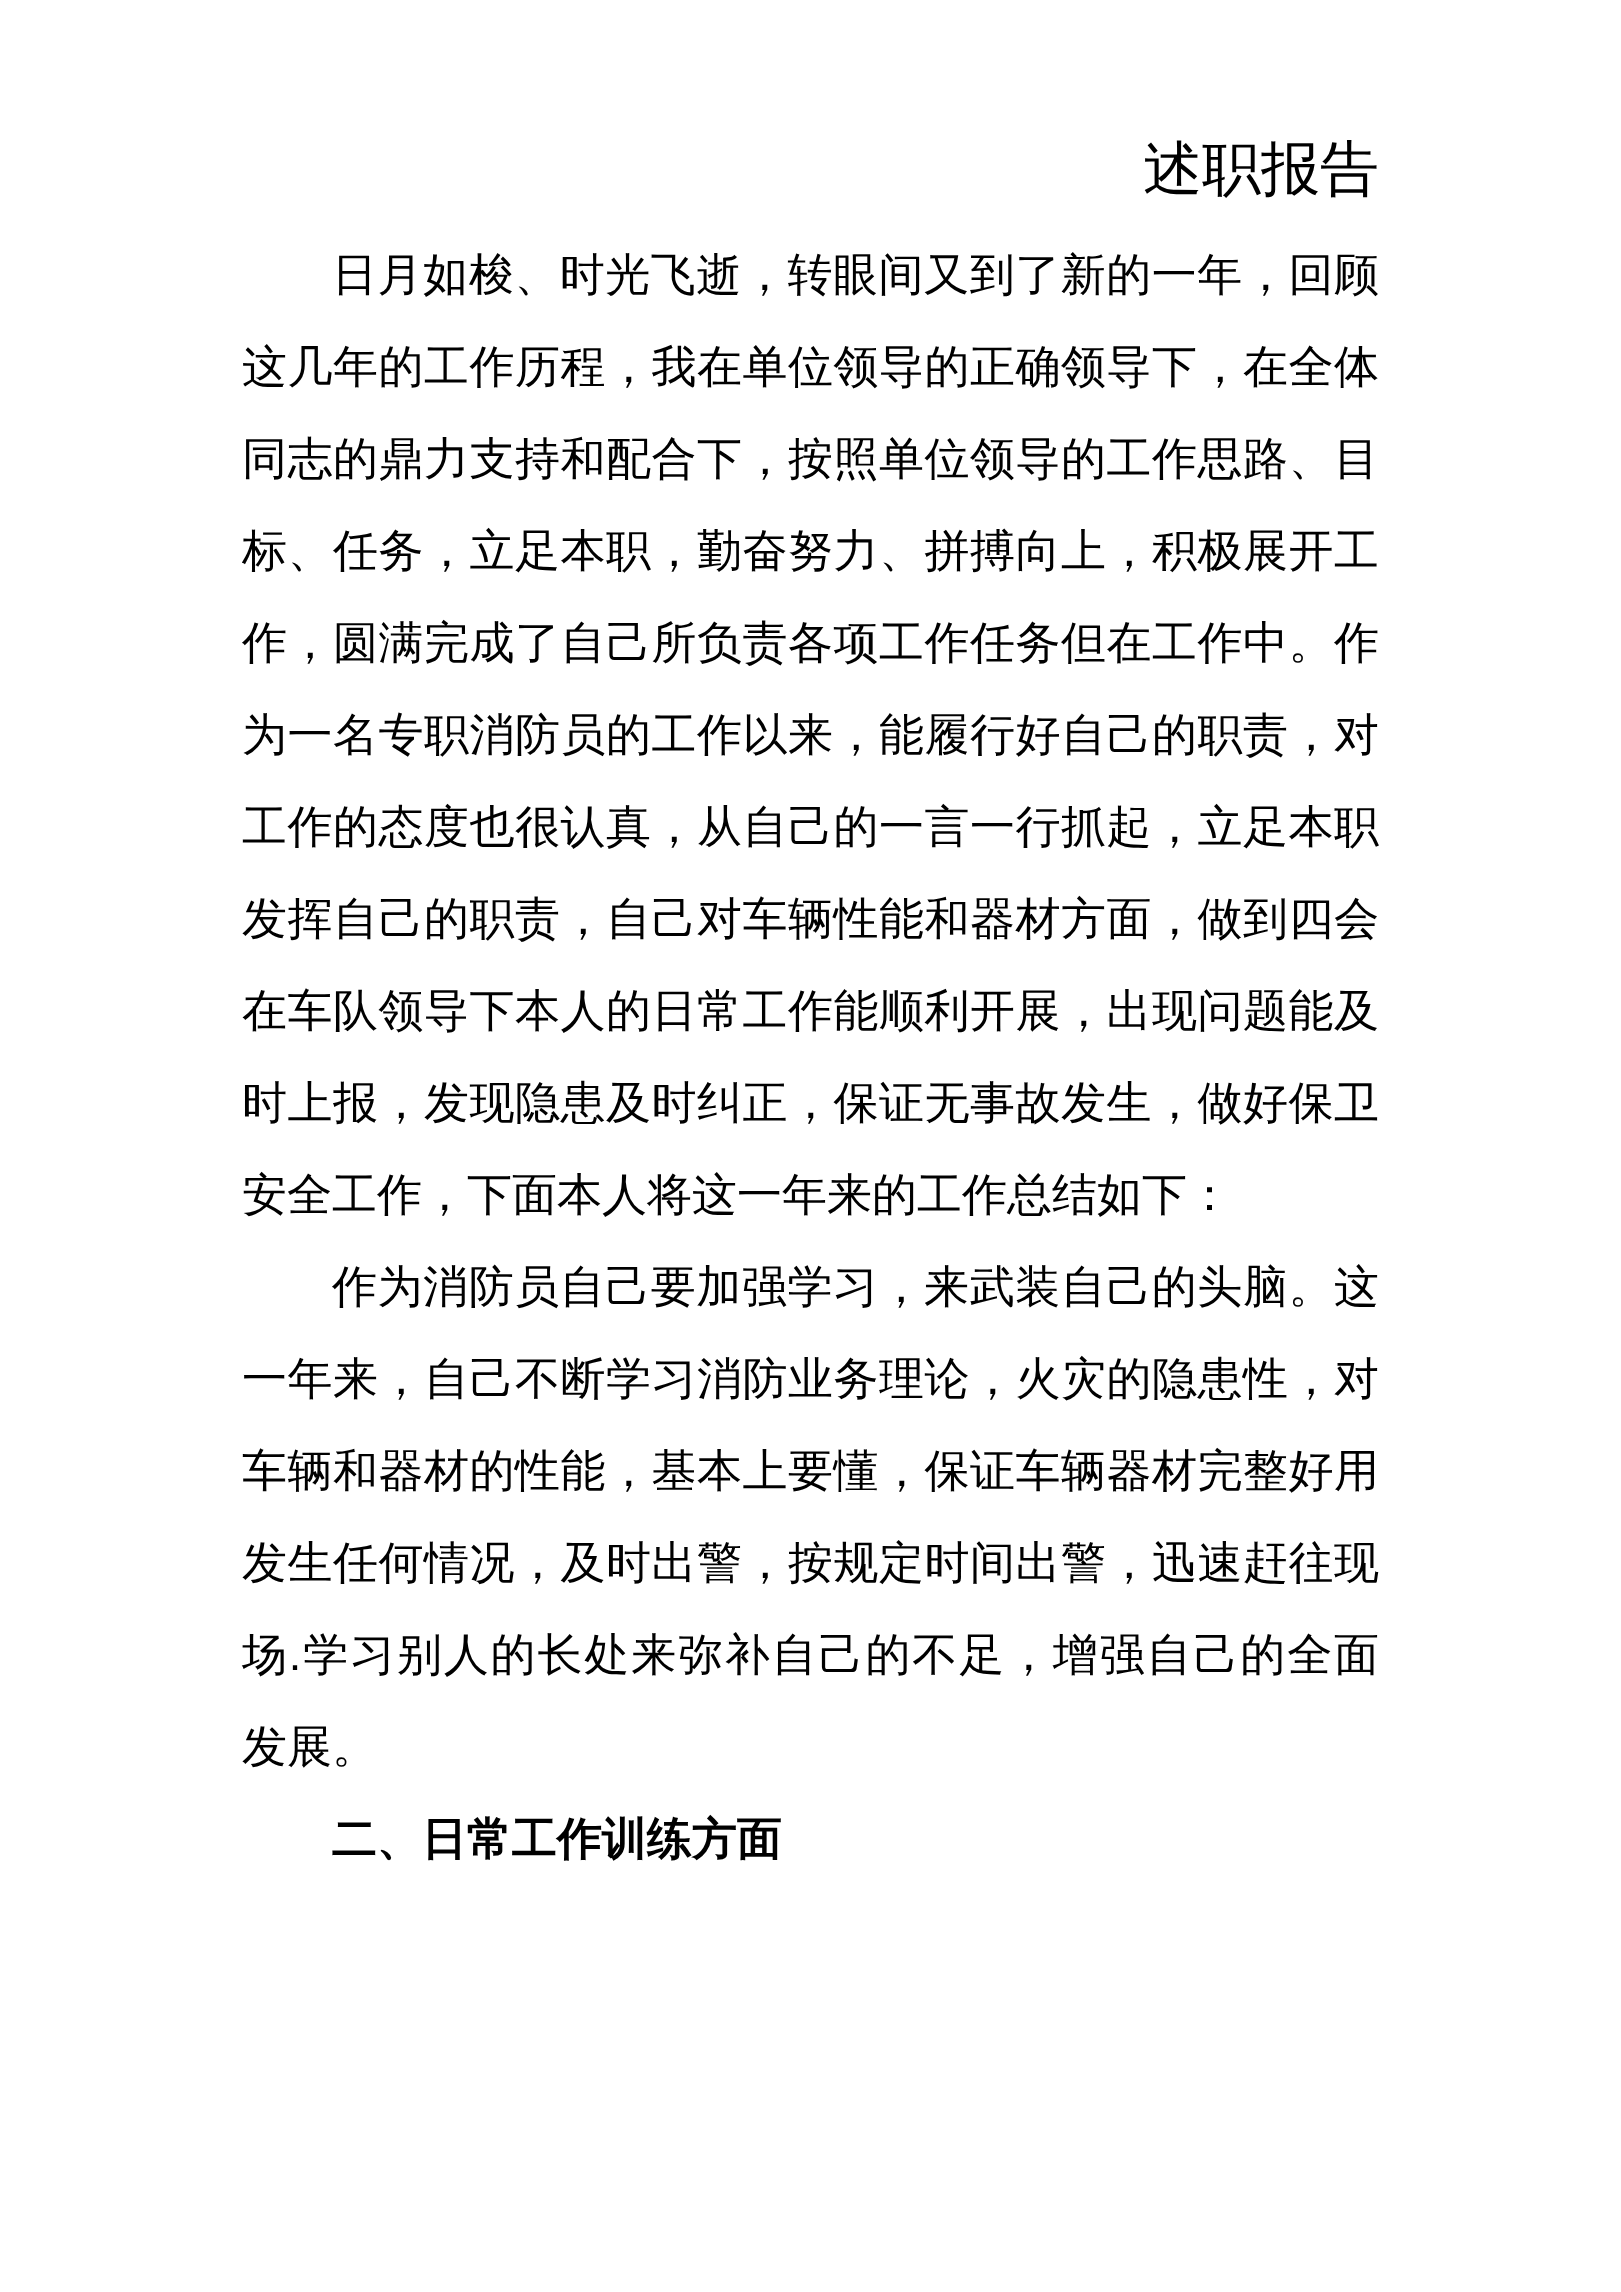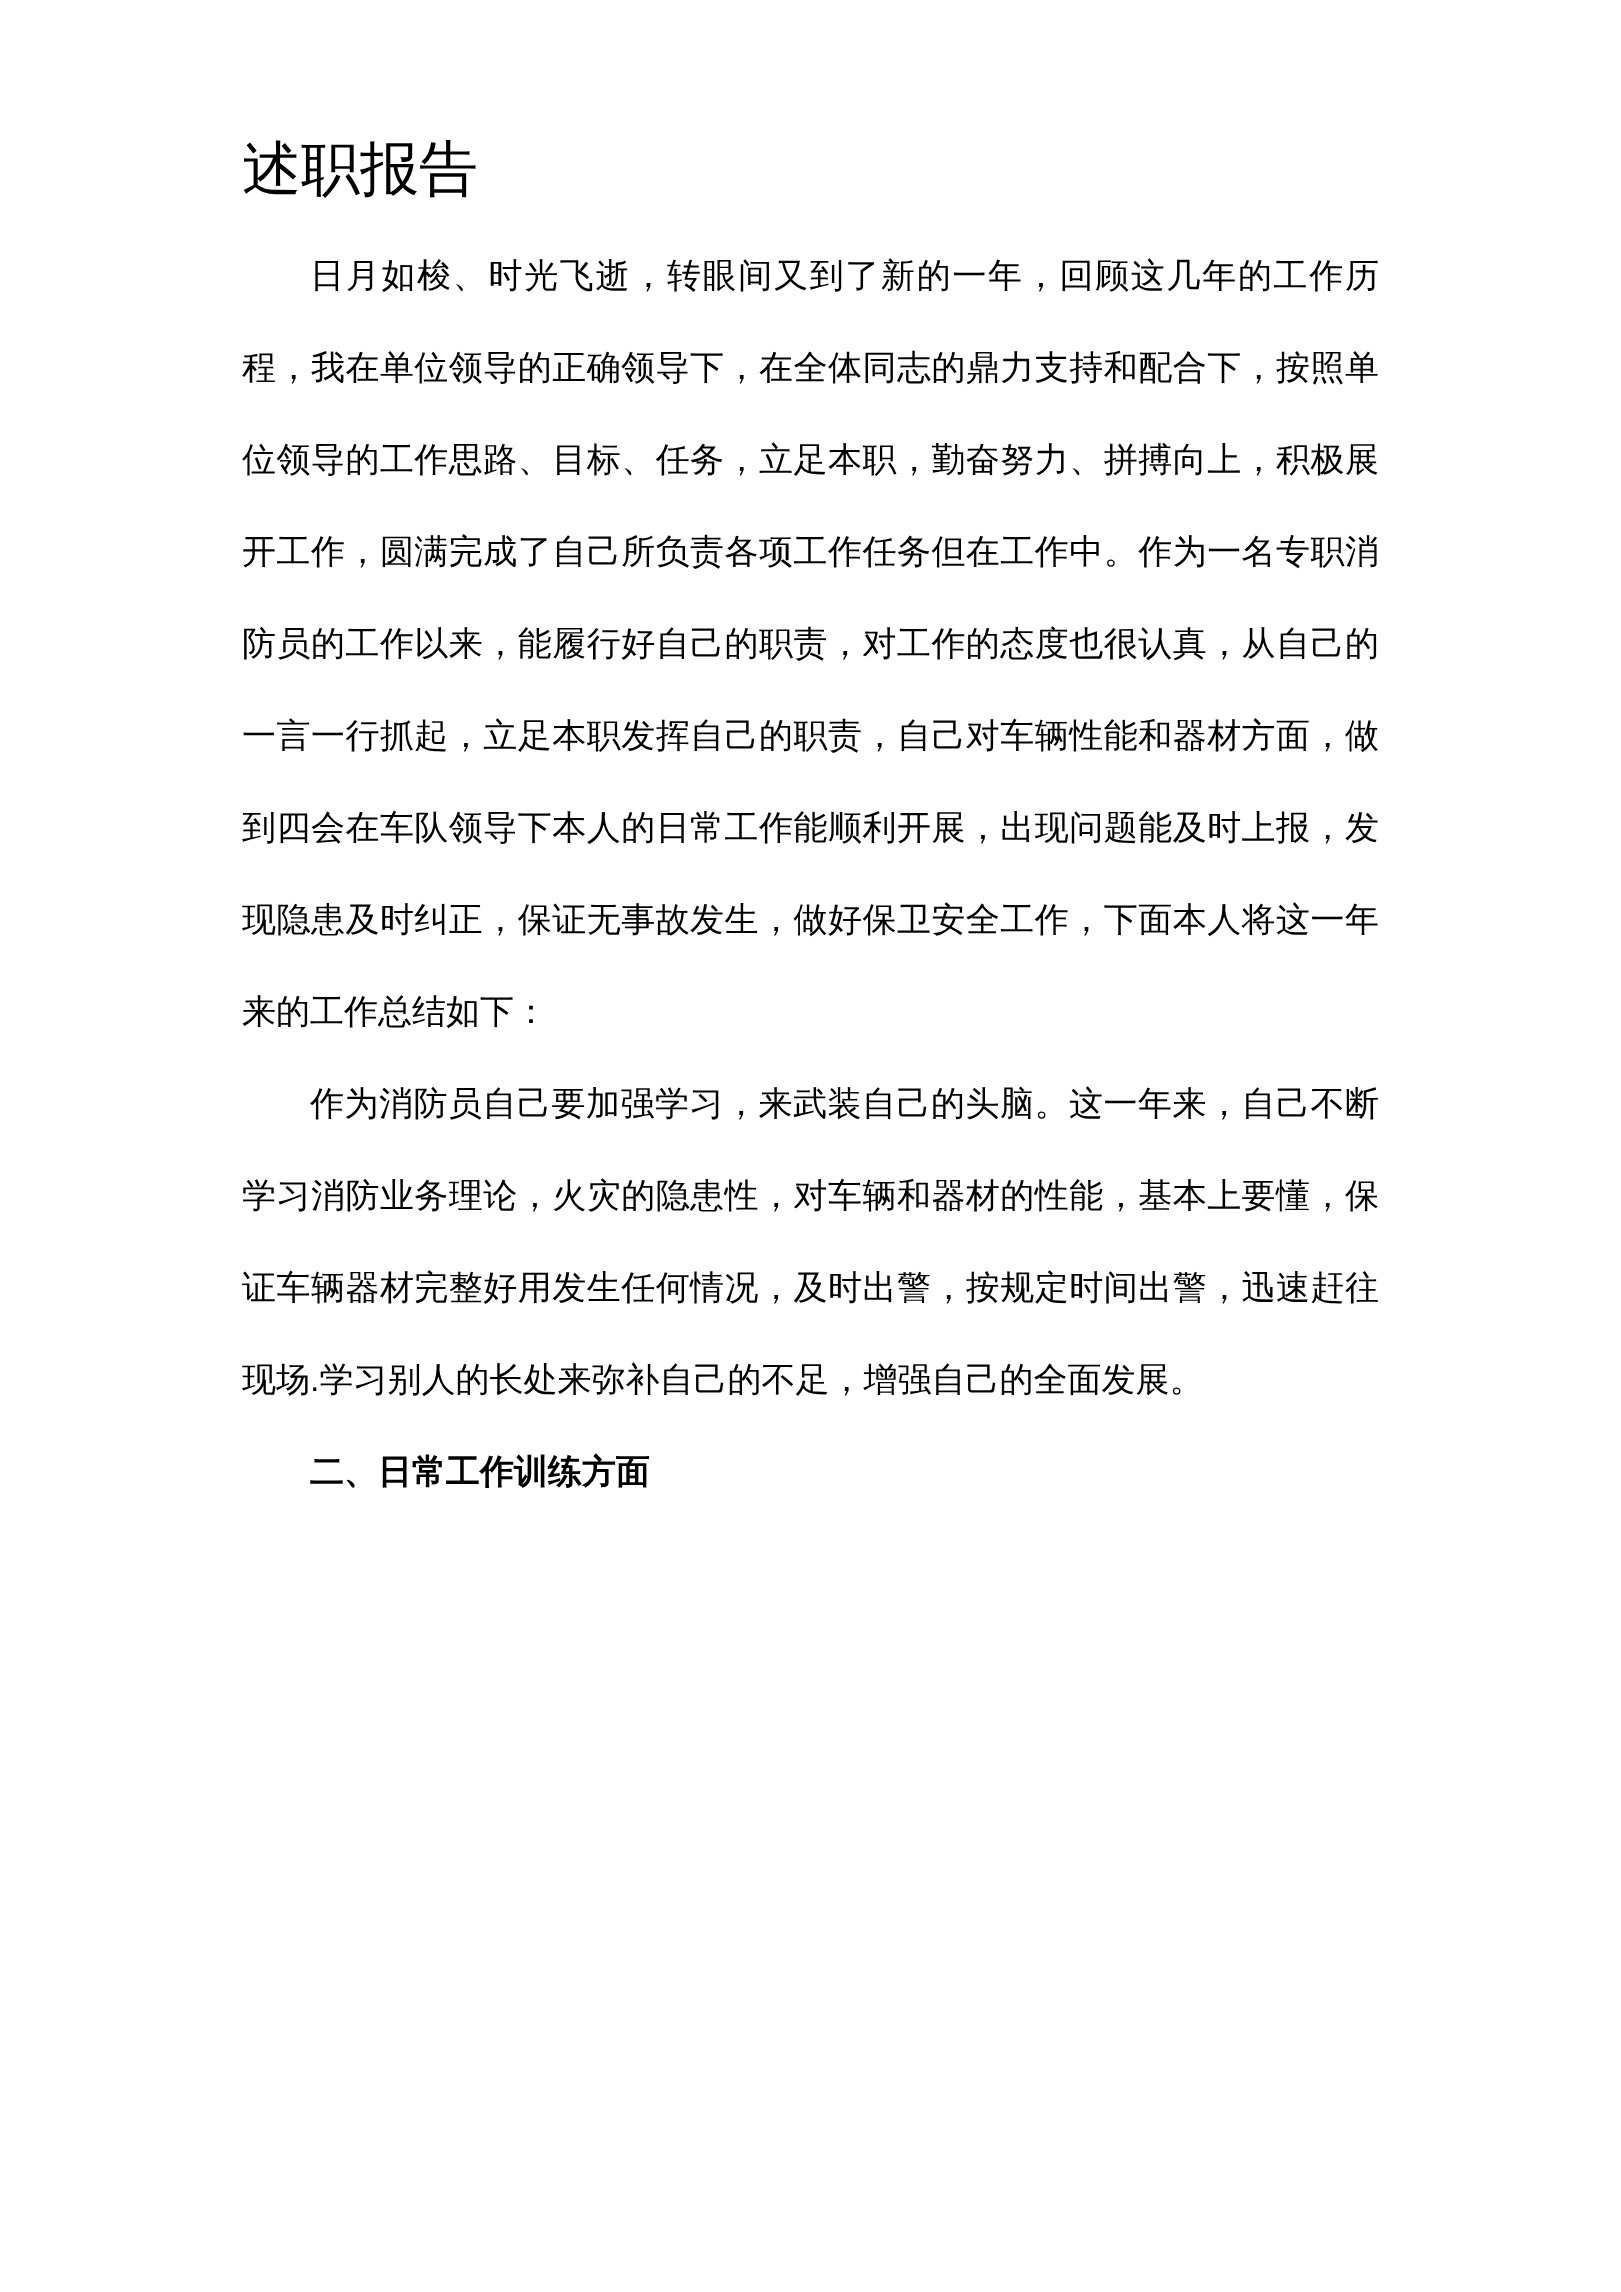--- a/index.html
+++ b/index.html
@@ -15,27 +15,27 @@
     box-sizing: border-box;
     padding: 125px 242px 0 242px;
     overflow: hidden;
     font-family: "Liberation Sans", sans-serif;
     color: #000000;
   }
   .doc-title {
     margin: 0 0 15.7px 0;
     font-size: 59px;
     font-weight: 400;
-    text-align: left;
+    text-align: right;
     line-height: 88px;
     white-space: nowrap;
   }
   .para {
     margin: 0;
-    font-size: 34px;
+    font-size: 45px;
     line-height: 92px;
     text-align: justify;
     text-indent: 2em;
     letter-spacing: 0;
   }
   .heading {
     font-weight: 700;
   }
 </style>
 </head>

